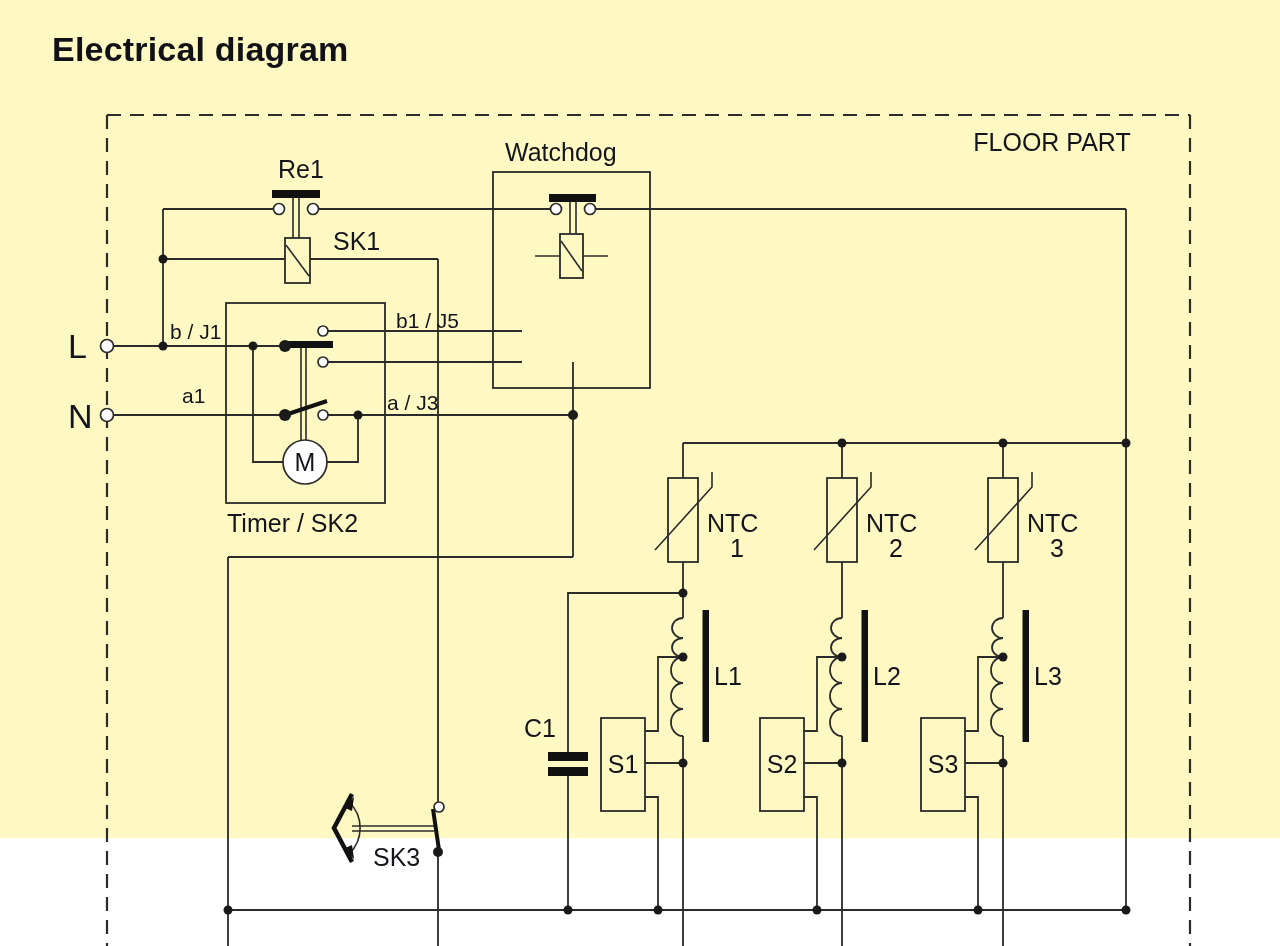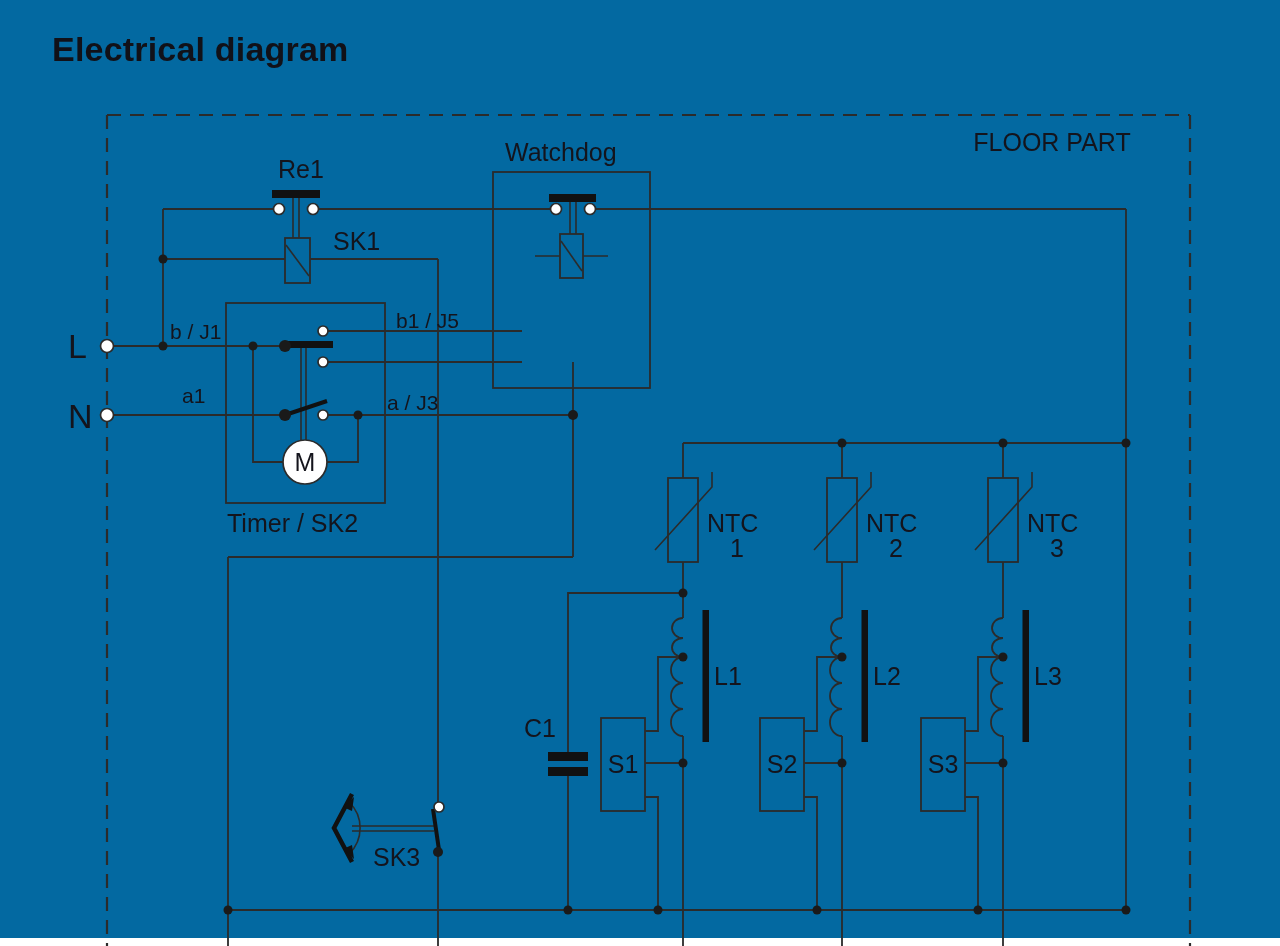--- a/index.html
+++ b/index.html
@@ -1,16 +1,16 @@
 <!DOCTYPE html>
 <html><head>
 <meta charset="utf-8">
 <style>
   html,body{margin:0;padding:0;background:#ffffff;width:1280px;height:946px;overflow:hidden;}
-  .page{position:relative;width:1280px;height:938px;background:#0369a1;font-family:"Liberation Sans",sans-serif;text-align:center;}
+  .page{position:relative;width:1280px;height:838px;background:#fef9c3;font-family:"Liberation Sans",sans-serif;text-align:center;}
   .title{position:absolute;left:52px;top:30px;font-size:34px;font-weight:700;color:#111118;letter-spacing:.2px;}
   svg{position:absolute;left:0;top:0;}
   svg text{font-family:"Liberation Sans",sans-serif;fill:#14141c;}
   .lbl{font-size:25px;}
   .lbl-sm{font-size:21px;}
   .lbl-lg{font-size:34px;}
   .wire{stroke:#2b2b2b;stroke-width:1.8;fill:none;}
   .wire-thin{stroke:#2b2b2b;stroke-width:1.6;fill:none;}
   .boxline{stroke:#2b2b2b;stroke-width:1.8;fill:none;}
   .dash{stroke:#2b2b2b;stroke-width:2.2;fill:none;stroke-dasharray:14 9;}

